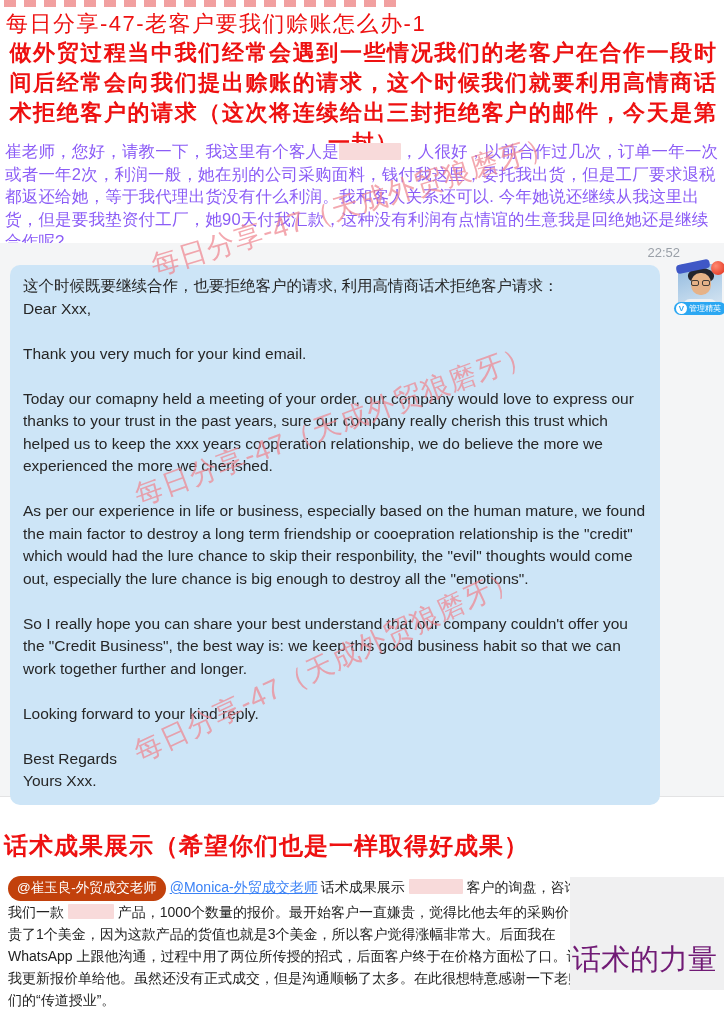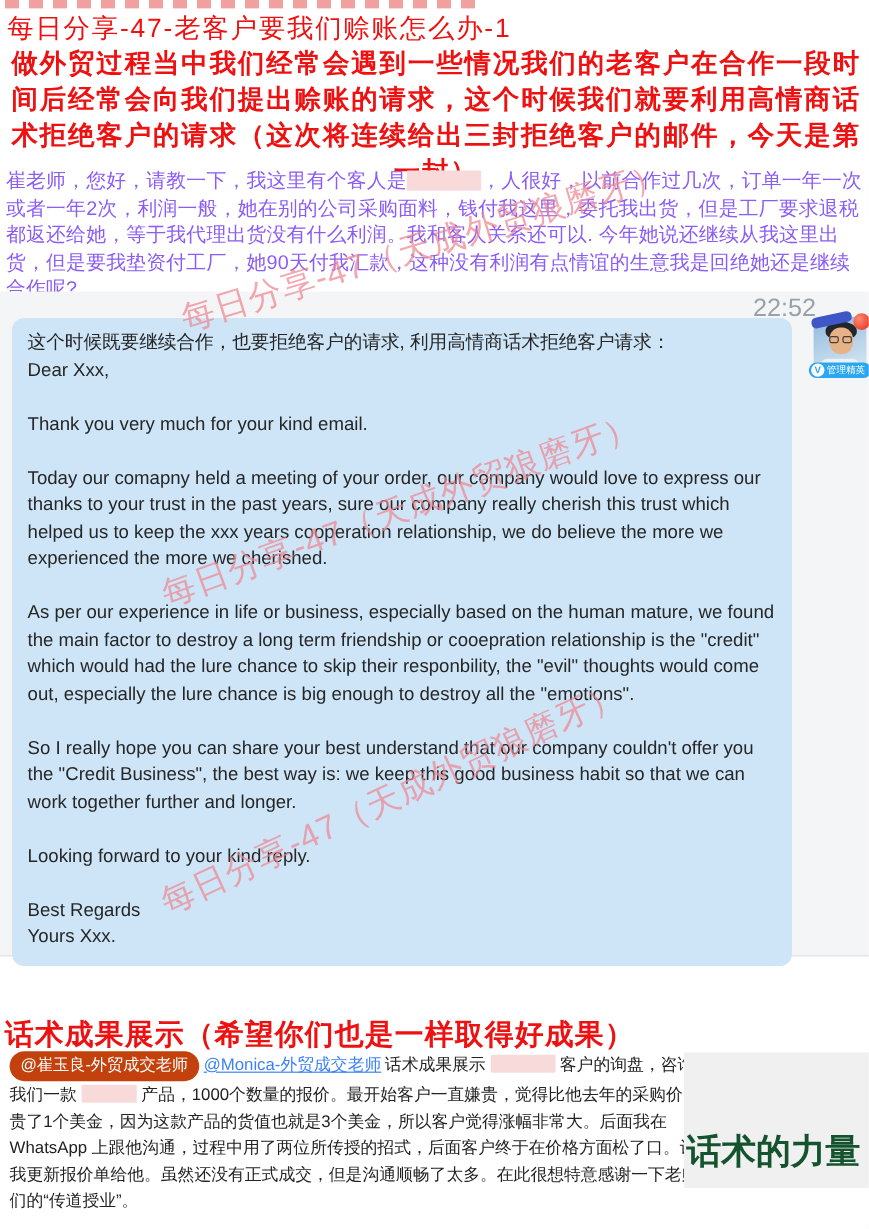--- a/index.html
+++ b/index.html
@@ -35,21 +35,21 @@
   .redact.r2 { width:54px; height:15px; vertical-align:-2px; }
   .redact.r3 { width:46px; height:15px; vertical-align:-2px; }
 
   
   .chat {
     position:absolute; top:243px; left:0; width:724px; height:554px;
     background:#f4f5f6; border-bottom:1px solid #e3e3e4;
   }
   .timestamp {
     position:absolute; top:2px; right:44px;
-    font-size:21px; color:#9aa0a8;
+    font-size:13px; color:#9aa0a8;
   }
   .bubble {
     position:absolute; top:22px; left:10px; width:650px;
     background:#cde5f7; border-radius:10px;
     padding:10px 13px 12px;
     font-size:15.5px; line-height:22.5px; color:#262626;
     white-space:pre-wrap;
   }
   
   .avatar { position:absolute; top:21px; right:2px; width:44px; height:44px; cursor:pointer; }
@@ -90,39 +90,38 @@
   }
   .wm1 { left:152px; top:248px; transform:rotate(-17deg); }
   .wm2 { left:136px; top:478px; transform:rotate(-20deg); }
   .wm3 { left:136px; top:735px; transform:rotate(-25deg); }
 
   
   .h2 {
     position:absolute; top:830px; left:4px; width:716px;
     font-size:24px; font-weight:bold; color:#ee1111; letter-spacing:1px;
     white-space:nowrap;
-    margin-top:16px;
   }
   .quote {
     position:absolute; top:876px; left:8px; width:574px;
     font-size:14px; line-height:22px; color:#222;
   }
   .pill {
     display:inline-block; background:#c2410c; color:#ffffff;
     border-radius:13px; padding:1px 9px 2px; font-size:13.5px;
     margin-right:4px; cursor:pointer;
   }
   .mlink { color:#3b82f6; margin-right:3px; cursor:pointer;text-decoration:underline; }
   .graybox {
     position:absolute; top:877px; left:570px; width:154px; height:113px;
     background:#f0f0f1;
   }
   .bigred {
     position:absolute; top:63px; left:2px;
-    font-size:29px; color:#14532d; white-space:nowrap; font-weight:700;
+    font-size:29px; color:#701a75; white-space:nowrap; font-weight:400;
   }
 </style>
 </head>
 <body>
 
 <div class="top-frag"></div>
 <div class="title">每日分享-47-老客户要我们赊账怎么办-1</div>
 <div class="intro">做外贸过程当中我们经常会遇到一些情况我们的老客户在合作一段时间后经常会向我们提出赊账的请求，这个时候我们就要利用高情商话术拒绝客户的请求（这次将连续给出三封拒绝客户的邮件，今天是第一封）</div>
 <div class="question"><span>崔老师，您好，请教一下，我这里有个客人是</span><span class="redact r1"></span><span>，人很好，以前合作过几次，订单一年一次或者一年2次，利润一般，她在别的公司采购面料，钱付我这里，委托我出货，但是工厂要求退税都返还给她，等于我代理出货没有什么利润。我和客人关系还可以. 今年她说还继续从我这里出货，但是要我垫资付工厂，她90天付我汇款，这种没有利润有点情谊的生意我是回绝她还是继续合作呢?</span></div>
 

